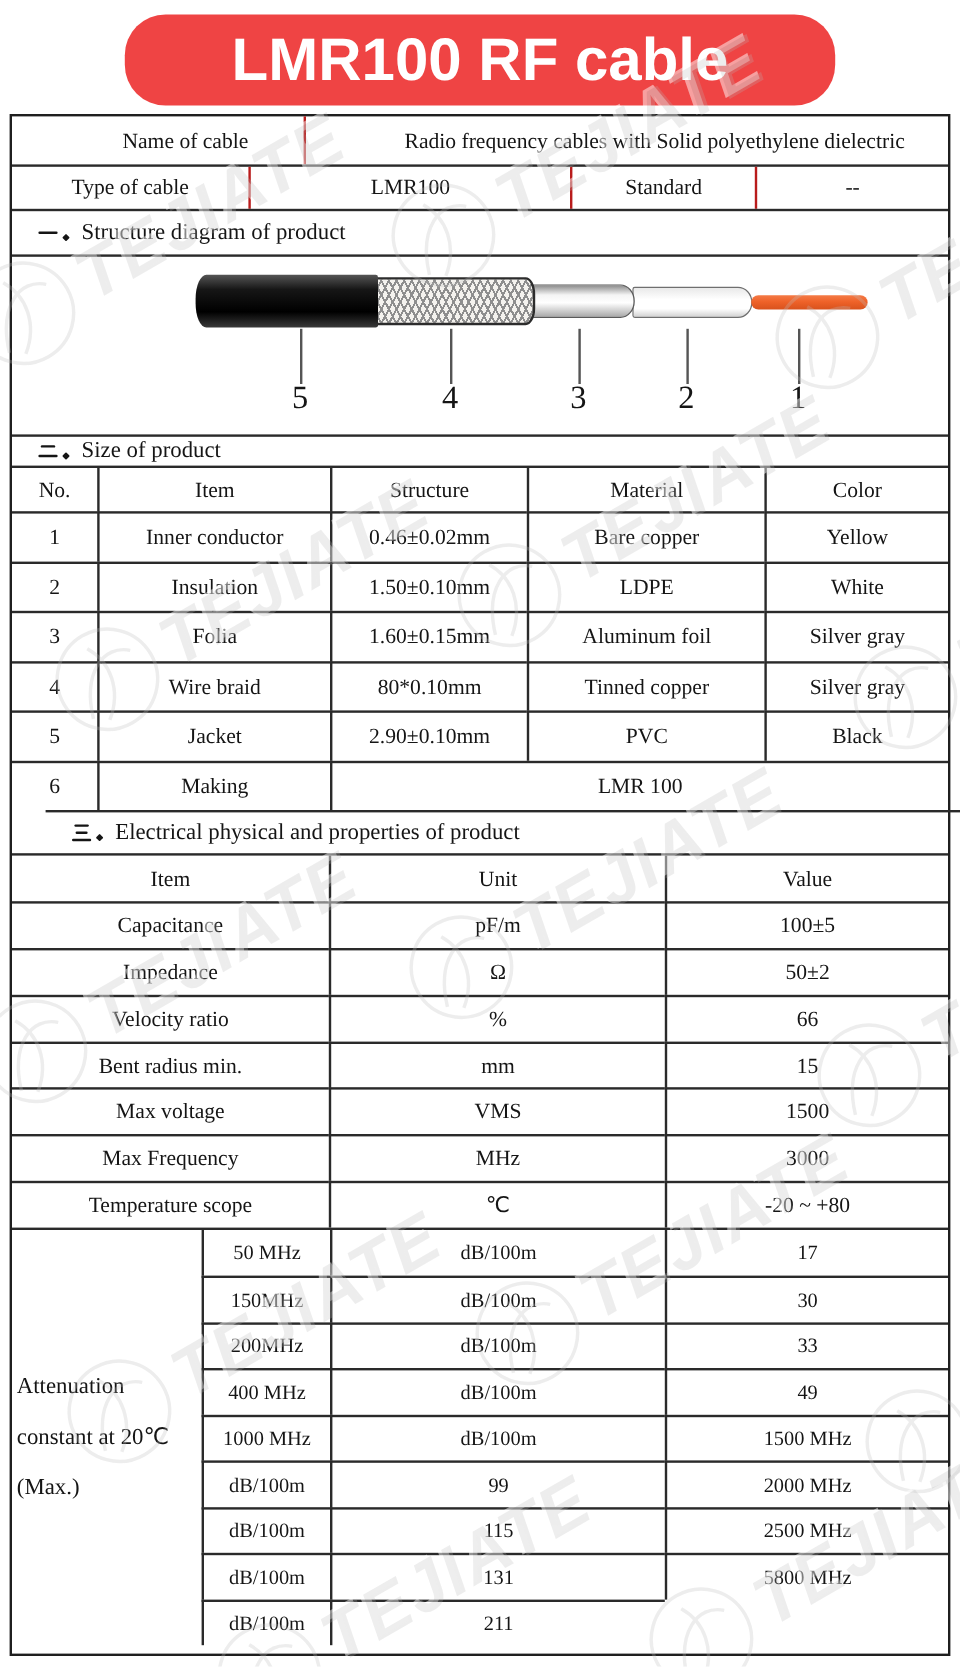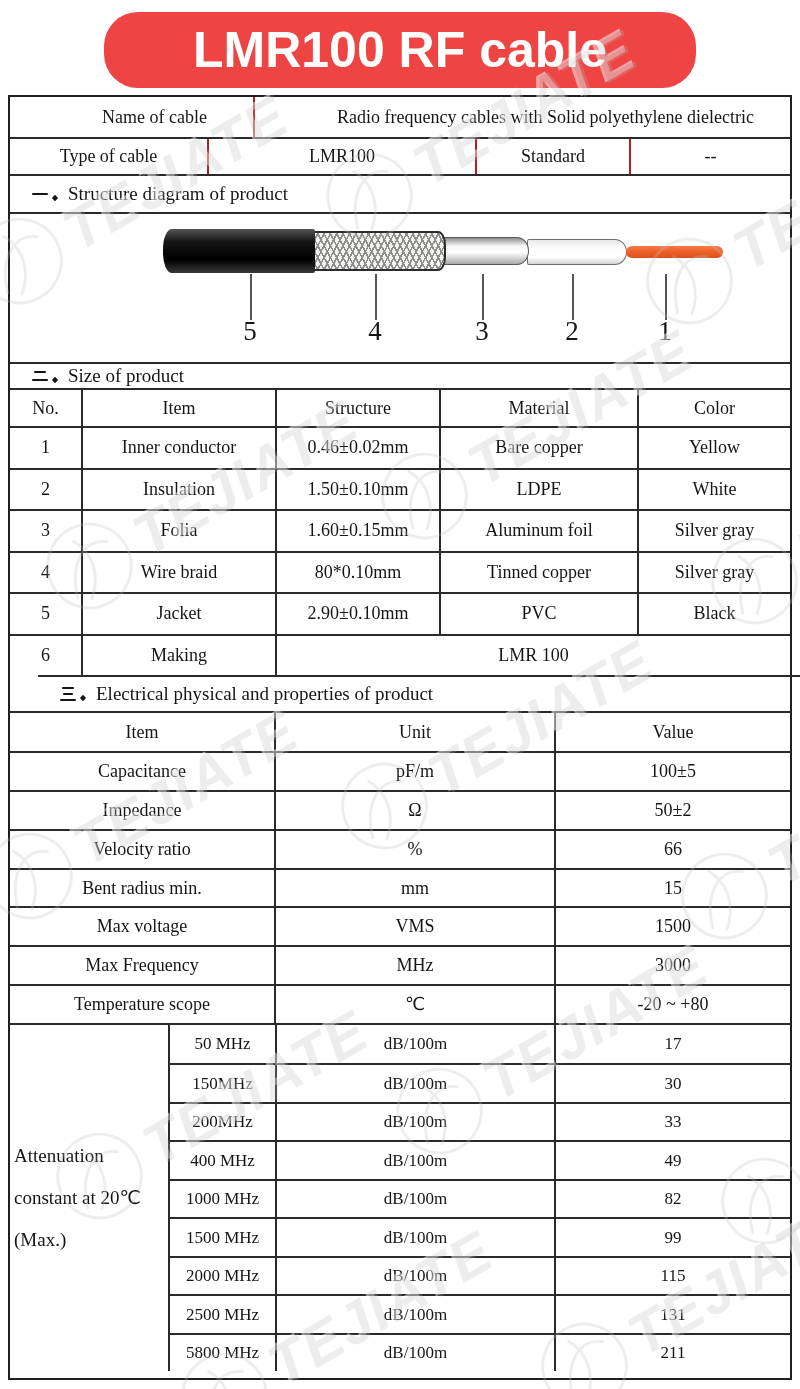--- a/index.html
+++ b/index.html
@@ -288,21 +288,20 @@
   <div class="cell">200MHz</div>
   <div class="cell">dB/100m</div>
   <div class="cell">33</div>
 
   <div class="cell">400 MHz</div>
   <div class="cell">dB/100m</div>
   <div class="cell">49</div>
 
   <div class="cell">1000 MHz</div>
   <div class="cell">dB/100m</div>
-  <div class="cell">82</div>
 
   <div class="cell">1500 MHz</div>
   <div class="cell">dB/100m</div>
   <div class="cell">99</div>
 
   <div class="cell">2000 MHz</div>
   <div class="cell">dB/100m</div>
   <div class="cell">115</div>
 
   <div class="cell">2500 MHz</div>

